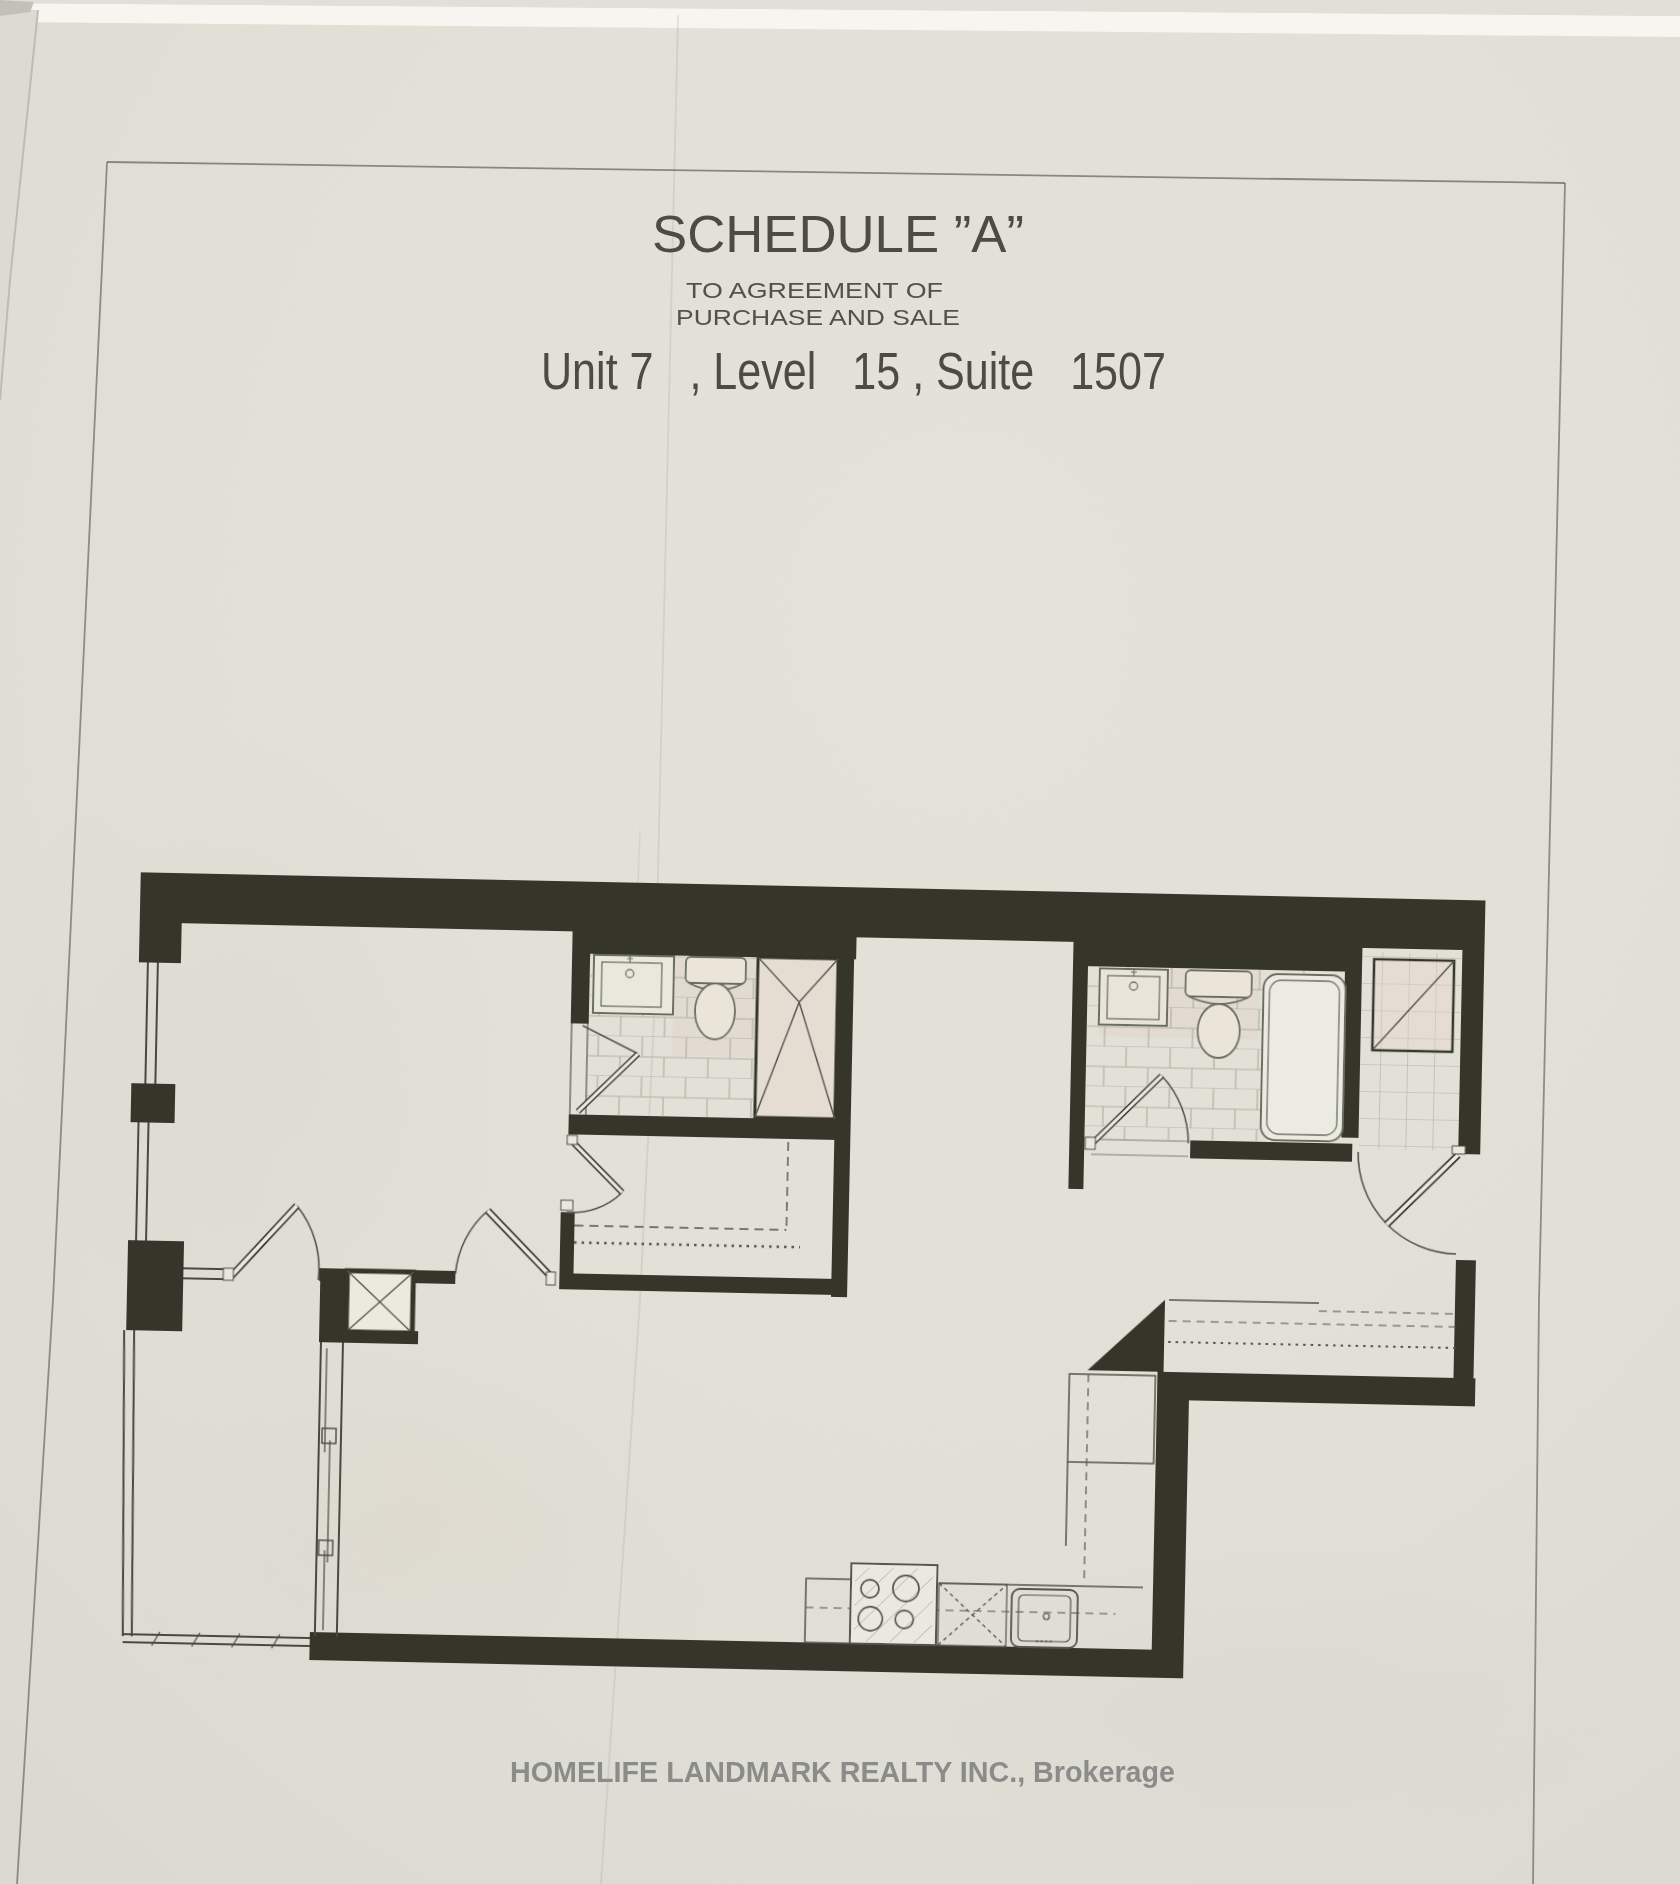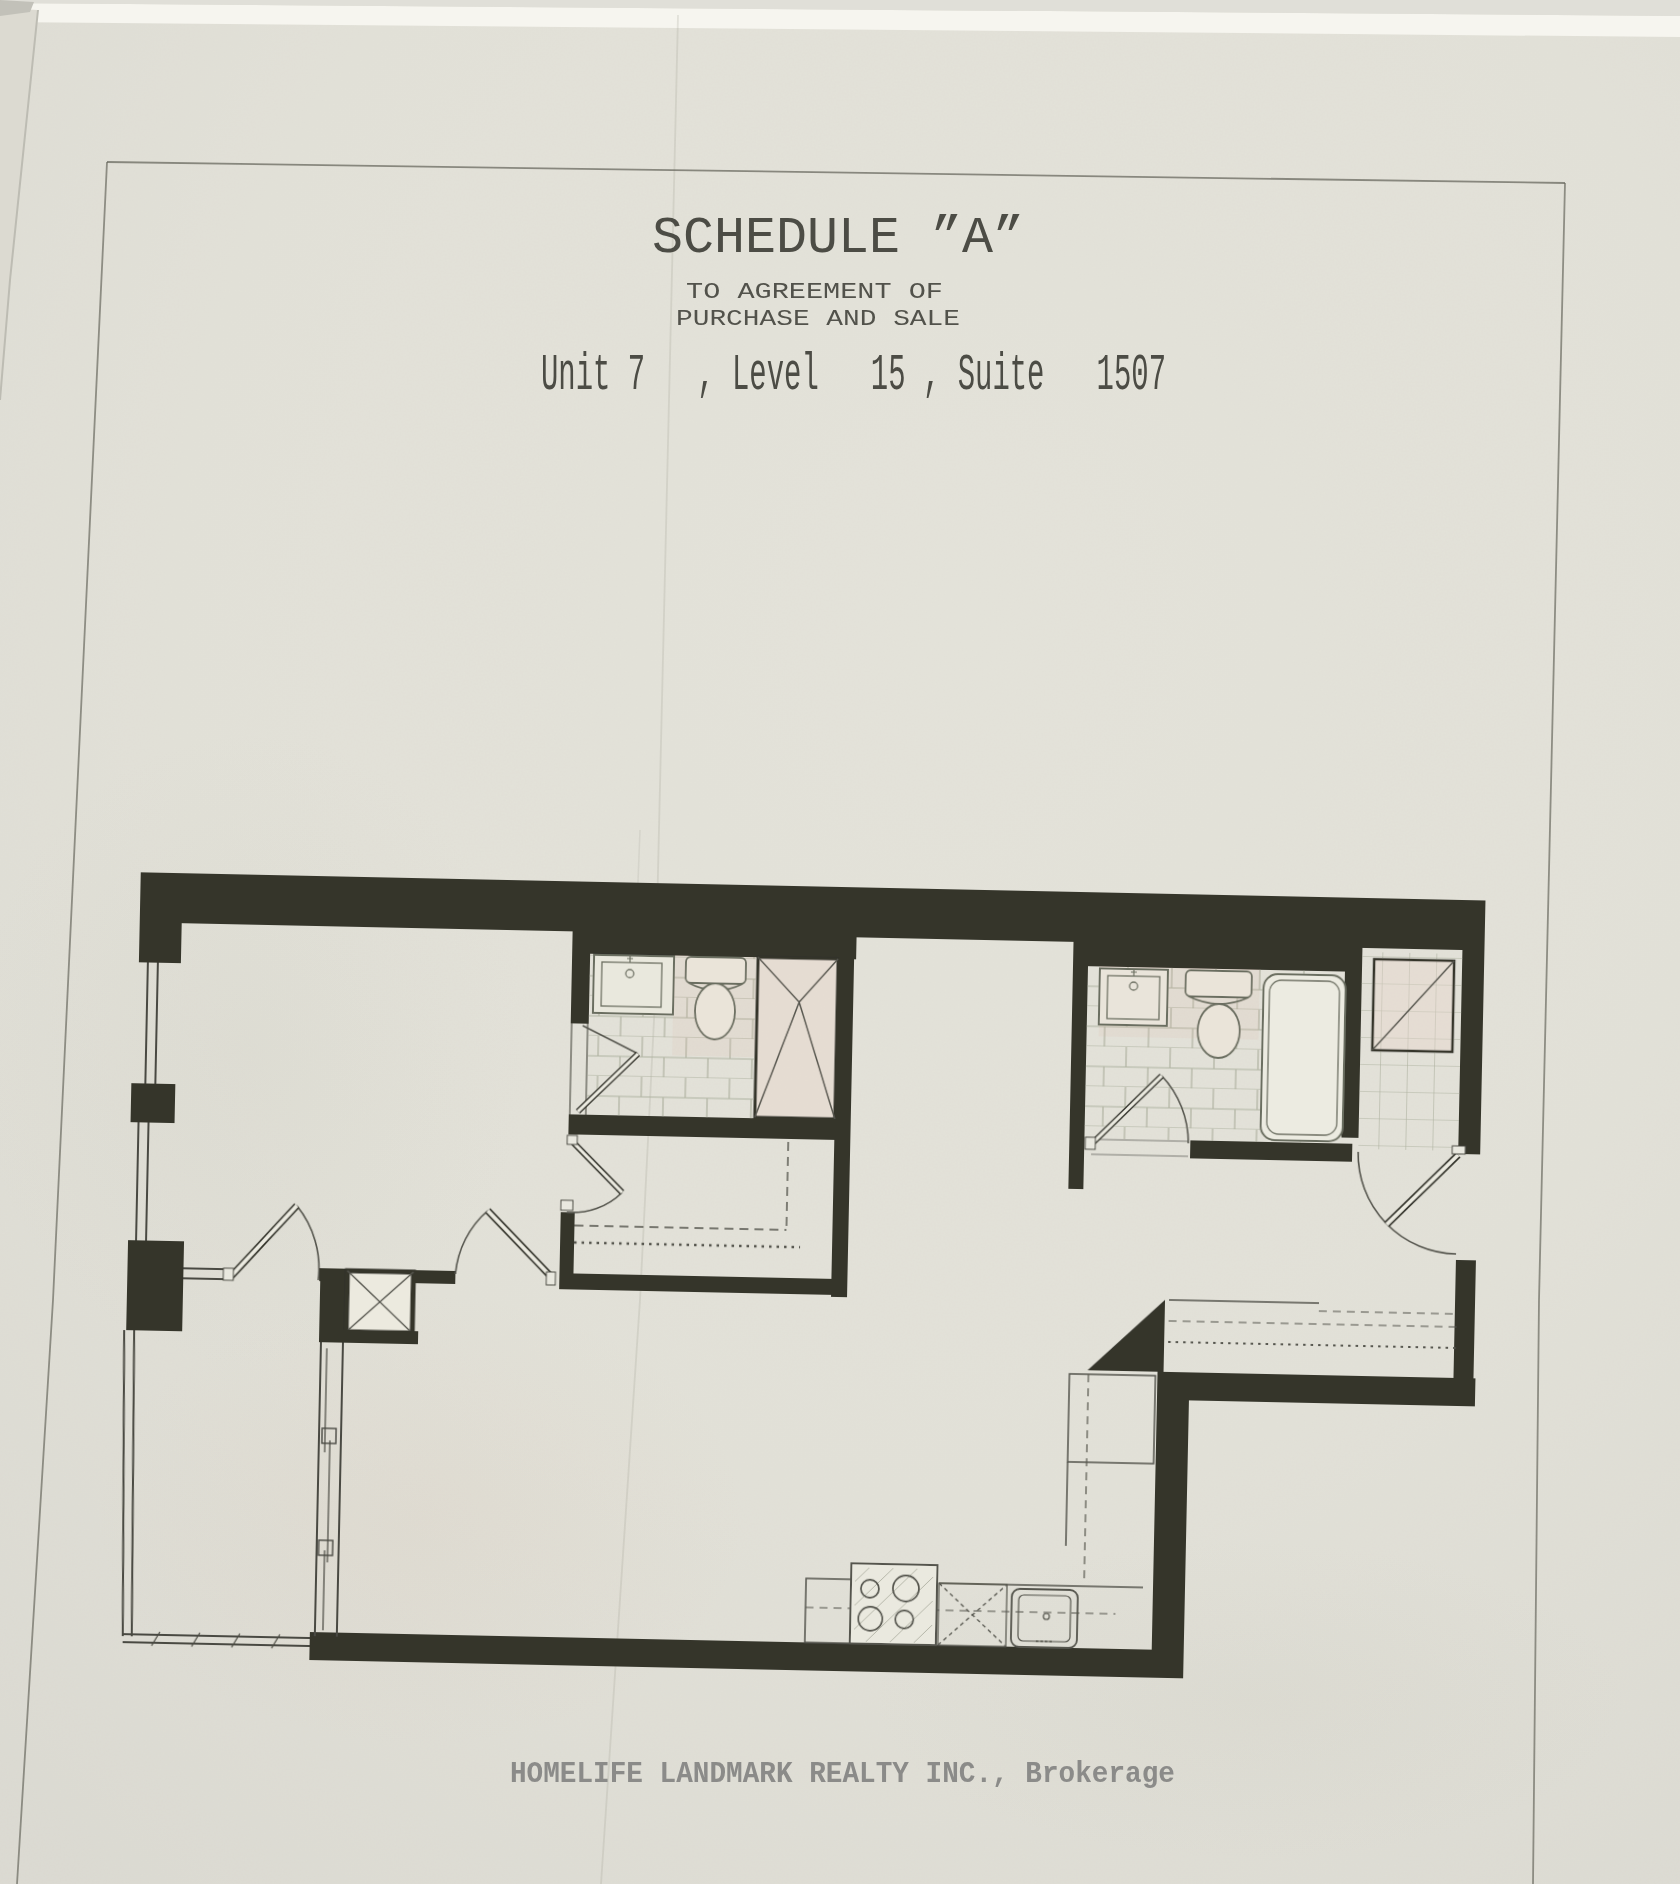--- a/index.html
+++ b/index.html
@@ -1,17 +1,17 @@
 <!DOCTYPE html>
 <html><head>
 <meta charset="utf-8">
 <style>
   html,body{margin:0;padding:0;}
   #page{position:relative;width:1680px;height:1884px;background:#e7e6df;overflow:hidden;
-        font-family:Liberation Mono, monospace;}
+        font-family:Liberation Sans, sans-serif;}
   svg{position:absolute;left:0;top:0;}
 </style>
 </head>
 <body>
 <div id="page">
 <svg width="1680" height="1884" viewBox="0 0 1680 1884">
   <defs>
     <pattern id="brick" width="44" height="40" patternUnits="userSpaceOnUse">
       <path d="M0,20H44 M0,40H44 M22,0V20 M0,20V40 M44,20V40" stroke="#b0b3a1" stroke-width="1.2" fill="none"></path>
     </pattern>

